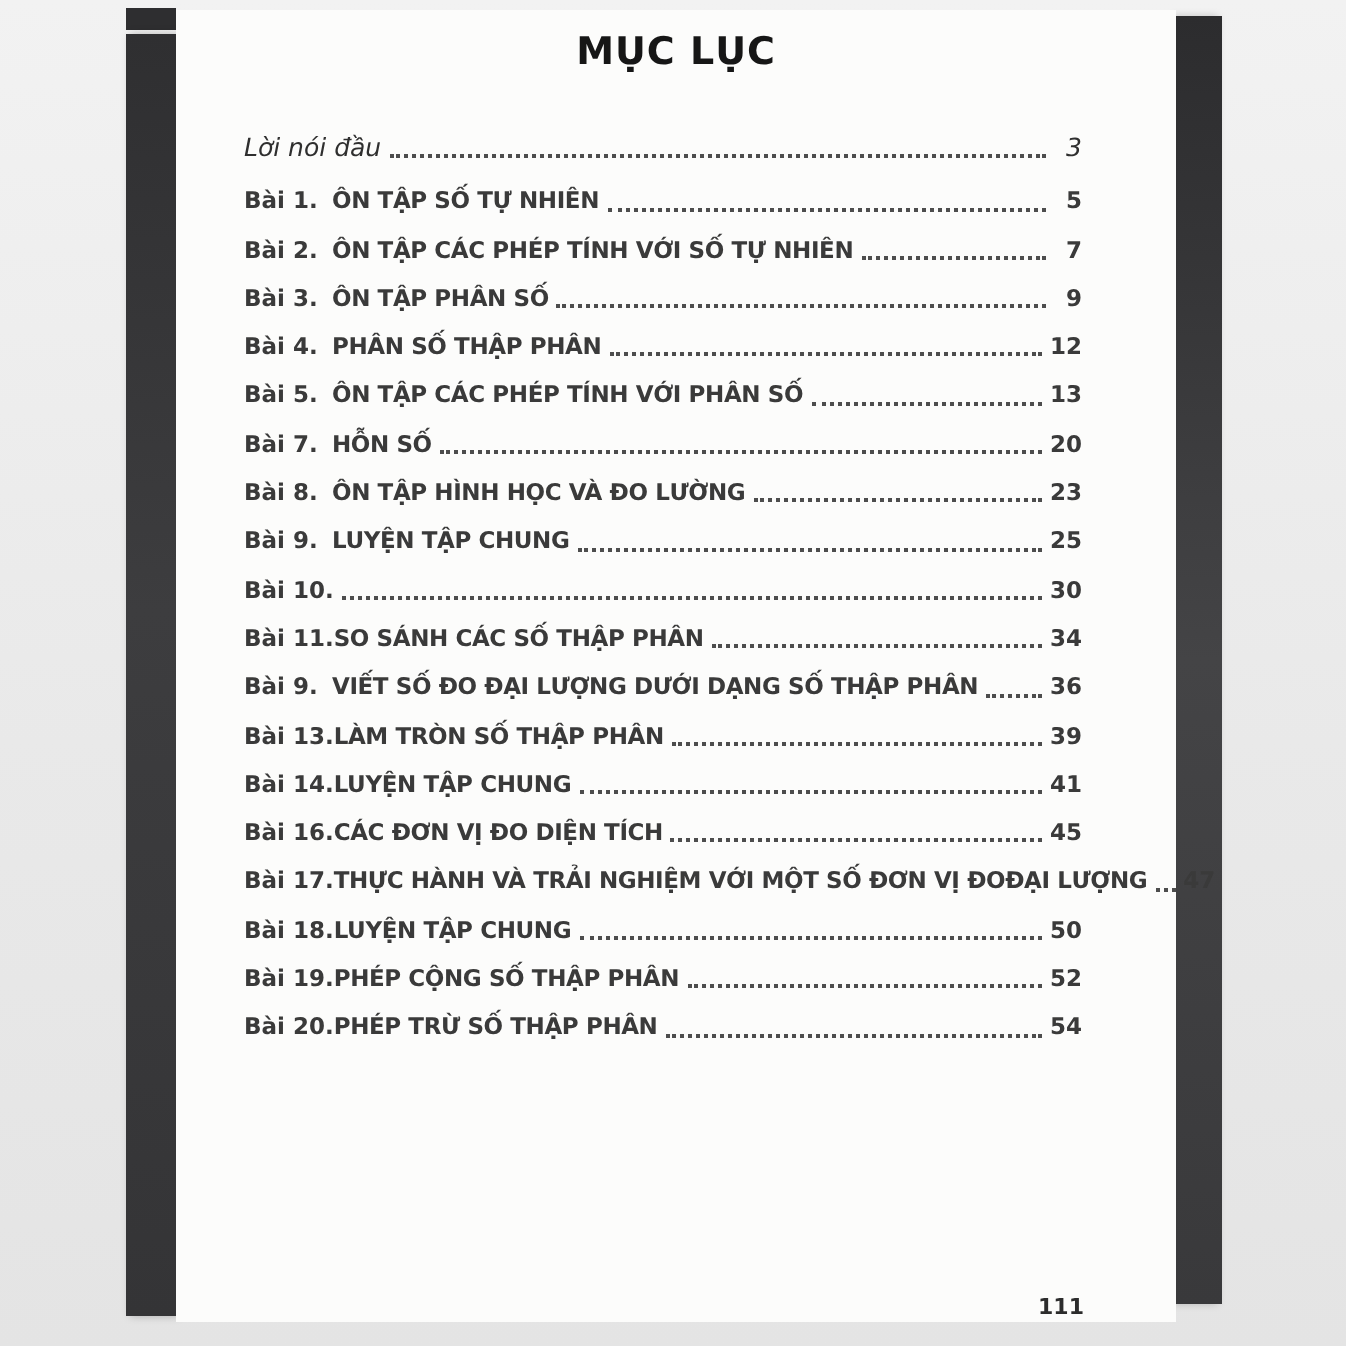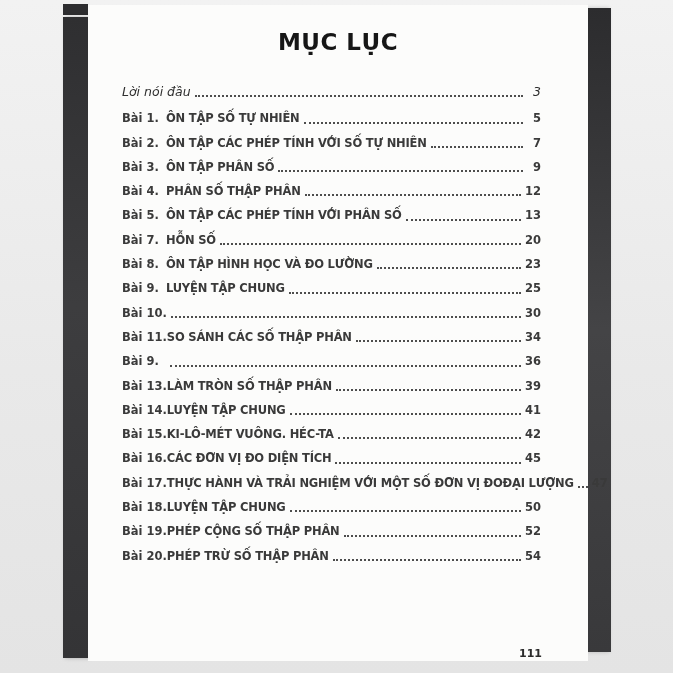--- a/index.html
+++ b/index.html
@@ -27,23 +27,23 @@
     position: absolute; left: 588px; top: 8px; width: 23px; height: 644px;
     background: linear-gradient(180deg, #2c2c2e, #444446 50%, #39393b);
     box-shadow: -2px 0 4px rgba(0,0,0,0.2);
   }
   .page {
     position: absolute; left: 88px; top: 5px; width: 500px; height: 656px;
     background: #fcfcfb;
     color: #333;
   }
   .page-title {
-    margin-top: 24px;
+    margin-top: 10px;
     text-align: center;
-    font-size: 23px;
+    font-size: 19px;
     font-weight: 700;
     letter-spacing: 0.5px;
     color: #161616;
   }
   .toc {
     margin-top: 25px;
     padding-left: 34px;
     padding-right: 47px;
   }
   .toc-row {
@@ -168,44 +168,39 @@
 
       <div class="toc-row">
         <span class="entry-label">Bài 11.</span>
         <span class="entry-title">SO SÁNH CÁC SỐ THẬP PHÂN</span>
         <span class="dots"></span>
         <span class="entry-page">34</span>
       </div>
 
       <div class="toc-row">
         <span class="entry-label">Bài 9.</span>
+        <span class="entry-title">VIẾT SỐ ĐO ĐẠI LƯỢNG DƯỚI DẠNG SỐ THẬP PHÂN</span>
         <span class="dots"></span>
         <span class="entry-page">36</span>
       </div>
 
       <div class="toc-row">
         <span class="entry-label">Bài 13.</span>
         <span class="entry-title">LÀM TRÒN SỐ THẬP PHÂN</span>
         <span class="dots"></span>
         <span class="entry-page">39</span>
       </div>
 
       <div class="toc-row">
         <span class="entry-label">Bài 14.</span>
         <span class="entry-title">LUYỆN TẬP CHUNG</span>
         <span class="dots"></span>
         <span class="entry-page">41</span>
       </div>
 
-      <div class="toc-row">
-        <span class="entry-label">Bài 15.</span>
-        <span class="entry-title">KI-LÔ-MÉT VUÔNG. HÉC-TA</span>
-        <span class="dots"></span>
-        <span class="entry-page">42</span>
-      </div>
 
       <div class="toc-row">
         <span class="entry-label">Bài 16.</span>
         <span class="entry-title">CÁC ĐƠN VỊ ĐO DIỆN TÍCH</span>
         <span class="dots"></span>
         <span class="entry-page">45</span>
       </div>
 
       <div class="toc-row">
         <span class="entry-label">Bài 17.</span>

